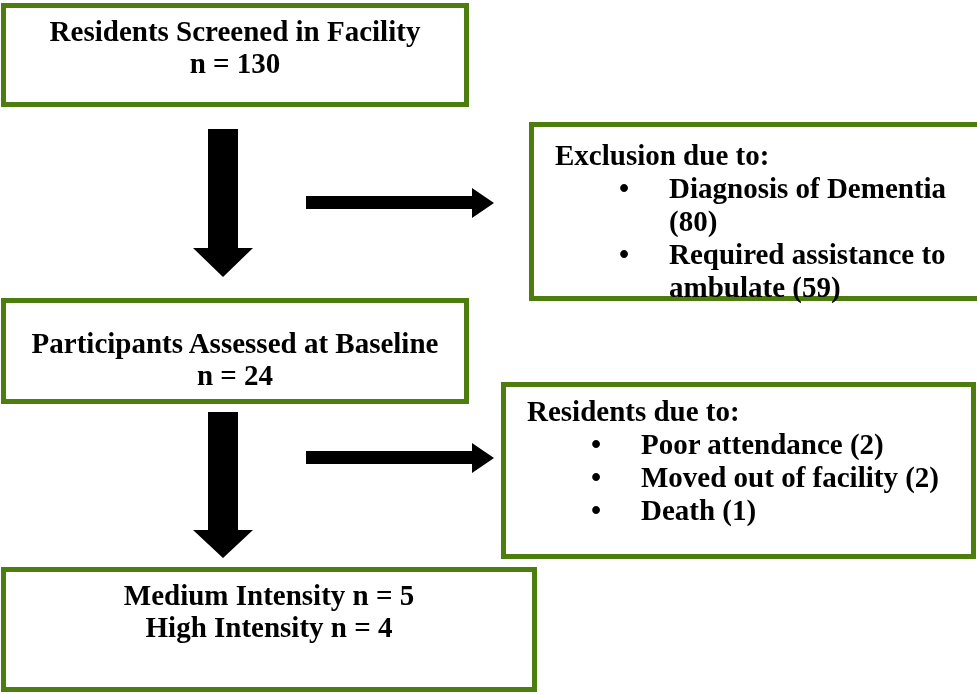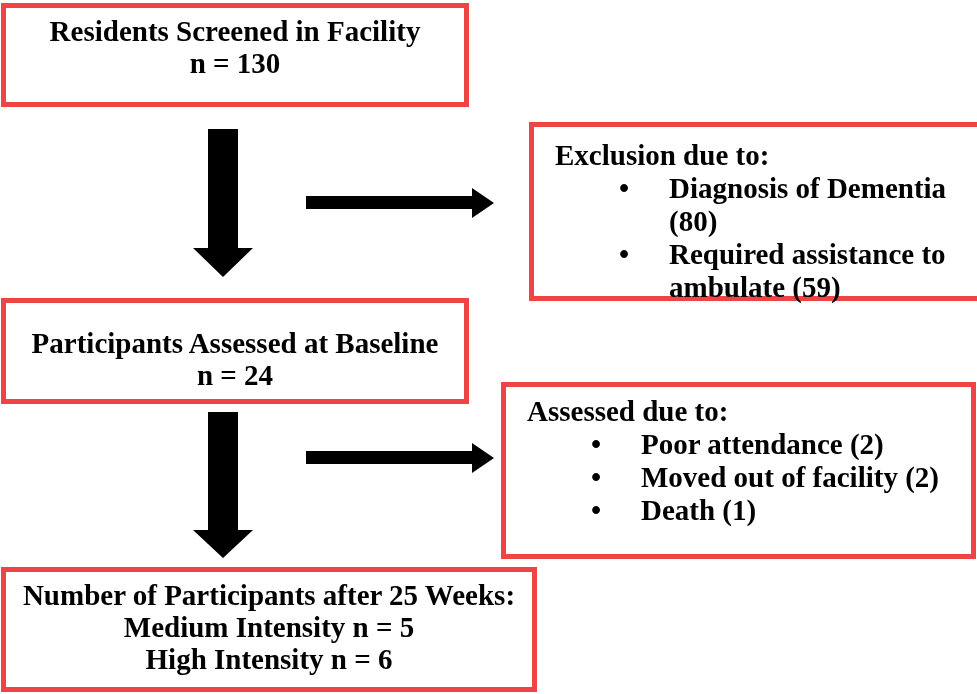--- a/index.html
+++ b/index.html
@@ -12,21 +12,21 @@
     width: 977px;
     height: 694px;
     background: #ffffff;
     overflow: hidden;
     font-family: "Liberation Serif", "DejaVu Serif", serif;
     color: #000000;
   }
   .box {
     position: absolute;
     box-sizing: border-box;
-    border: 5px solid #ef4444;
+    border: 5px solid #4d7c0f;
     background: #ffffff;
     font-weight: bold;
     font-size: 29px;
     line-height: 32px;
   }
   .center-text {
     text-align: center;
   }
   .box-screened  { left: 1px;   top: 3px;   width: 468px; height: 104px; padding-top: 7px; }
   .box-exclusion { left: 501px; top: 122px; width: 475px; height: 179px; padding: 12px 8px 0 21px; line-height: 33px; margin-left: 28px; }
@@ -87,34 +87,33 @@
 
   <svg class="arrow" style="left:193px; top:412px;" width="60" height="146" viewBox="0 0 60 146">
     <polygon points="15,0 45,0 45,118 60,118 30,146 0,118 15,118"></polygon>
   </svg>
 
   <svg class="arrow" style="left:306px; top:443px;" width="188" height="30" viewBox="0 0 188 30">
     <polygon points="0,8 166,8 166,0 188,15 166,30 166,21 0,21"></polygon>
   </svg>
 
   <div class="box box-attrition">
-    <div>Assessed due to:</div>
+    <div>Residents due to:</div>
     <div class="bullet-row">
       <span class="bullet-glyph">•</span>
       <span class="bullet-text">Poor attendance (2)</span>
     </div>
     <div class="bullet-row">
       <span class="bullet-glyph">•</span>
       <span class="bullet-text">Moved out of facility (2)</span>
     </div>
     <div class="bullet-row">
       <span class="bullet-glyph">•</span>
       <span class="bullet-text">Death (1)</span>
     </div>
   </div>
 
   <div class="box box-final center-text">
-    <div>Number of Participants after 25 Weeks:</div>
     <div>Medium Intensity n = 5</div>
-    <div>High Intensity n = 6</div>
+    <div>High Intensity n = 4</div>
   </div>
 
 </div>
 
 </body></html>

